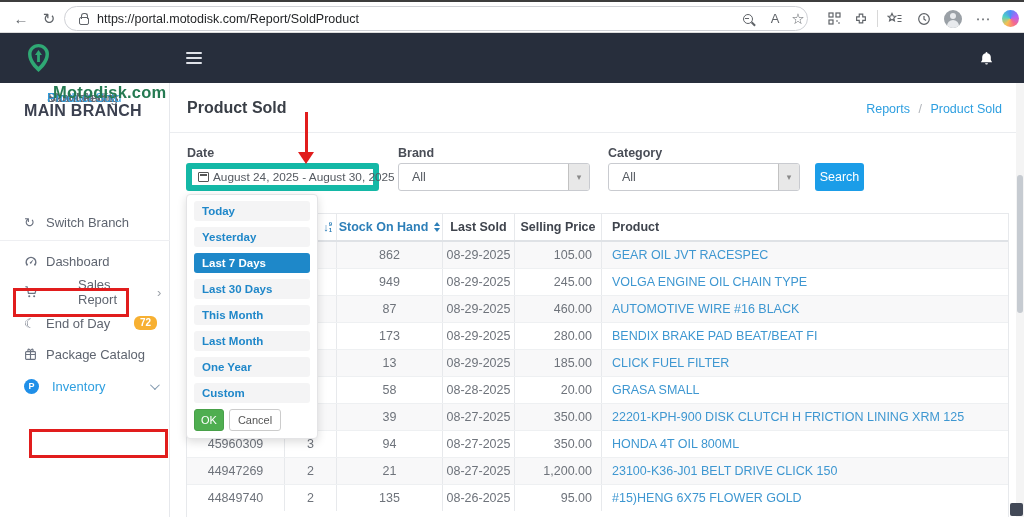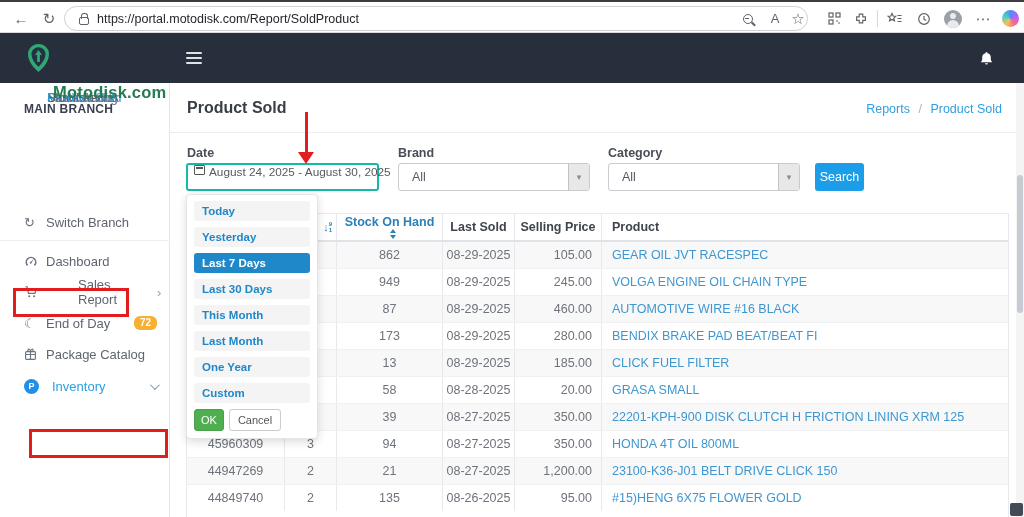--- a/index.html
+++ b/index.html
@@ -33,21 +33,21 @@
                letter-spacing:.2px;margin-top:34px; }
   #hamburger { position:absolute; left:186px; top:19px; width:16px; cursor:pointer; }
   #hamburger i { display:block; height:2px; background:#dfe2e8; margin-bottom:3px; border-radius:1px; }
 
   
   #sidebar { position:absolute; top:83px; left:0; width:170px; height:434px; background:#fff;
              border-right:1px solid #e6e8ec; z-index:3; }
   .srow { position:absolute; left:0; width:170px; height:28px; display:flex; align-items:center;
           padding-left:24px; font-size:13px; color:#5f6570; cursor:pointer; }
   .srow .ic { width:22px; color:#6b7280; font-size:13px; display:flex; align-items:center; }
-  .sec-label { position:absolute; left:24px; top:19px; font-size:12px; font-weight:bold; color:#3c4150; letter-spacing:.3px; }
+  .sec-label { position:absolute; left:24px; top:19px; font-size:16px; font-weight:bold; color:#3c4150; letter-spacing:.3px; }
   .sdivider { position:absolute; left:0; width:170px; height:1px; background:#eeeff2; }
   .badge { margin-left:auto; margin-right:13px; background:#f7b032; color:#fff; font-size:10px; font-weight:bold;
            border-radius:6px; padding:2px 6px; line-height:1; }
   .chev-r { margin-left:auto; margin-right:13px; color:#9aa0a8; font-size:13px; }
   .chev-d { margin-left:auto; margin-right:13px; width:7px; height:7px; border-right:1.6px solid #7f97ad;
             border-bottom:1.6px solid #7f97ad; transform:rotate(45deg) translateY(-2px); }
   .p-circle { width:15px; height:15px; border-radius:50%; background:#1f8fe8; color:#fff; font-size:9px;
               font-weight:bold; display:flex; align-items:center; justify-content:center; }
   .sub { padding-left:47px; }
   .sub.active { color:#2e9fe0; }
@@ -55,22 +55,22 @@
 
   
   #main-head { position:absolute; left:170px; top:83px; width:846px; height:50px; background:#fff;
                border-bottom:1px solid #ebedf0; z-index:1; }
   #page-title { position:absolute; left:17px; top:16px; font-size:16px; font-weight:bold; color:#393e46; }
   #breadcrumb { position:absolute; right:14px; top:19px; font-size:12.5px; }
   #breadcrumb .lnk { color:#2e9fe0; cursor:pointer; }
   #breadcrumb .sep { color:#b0b4ba; margin:0 5px; }
 
   .f-label { position:absolute; font-size:12.5px; font-weight:bold; color:#4a4e57; }
-  #date-input { position:absolute; left:186px; top:163px; width:193px; height:28px; border:2px solid #14b8a6;
-                border-radius:3px; background:#fff; display:flex; padding-left:6px; cursor:pointer; }
+  #date-input { position:absolute; left:186px; top:163px; width:193px; height:28px; border:6px solid #14b8a6;
+                border-radius:3px; background:#fff; display:flex; align-items:center; padding-left:6px; cursor:pointer; }
   #date-input .txt { font-size:11.8px; color:#555a61; white-space:nowrap; }
   .cal { width:11px; height:10px; border:1.3px solid #555; border-radius:1px; position:relative; margin-right:4px; flex:none; }
   .cal:before { content:""; position:absolute; top:1px; left:1px; right:1px; height:2px; background:#555; }
   .sel { position:absolute; top:163px; width:192px; height:28px; border:1px solid #c9cbd0; border-radius:3px;
          background:#fff; cursor:pointer; }
   .sel .val { position:absolute; left:13px; top:6px; font-size:12.5px; color:#555a61; }
   .sel .sbtn { position:absolute; right:0; top:0; bottom:0; width:21px; background:#e8e8e8; border-left:1px solid #c2c2c2;
                border-radius:0 2px 2px 0; display:flex; align-items:center; justify-content:center; color:#8a8a8a; font-size:9px; }
   #search-btn { position:absolute; left:815px; top:163px; width:49px; height:28px; background:#1b9de8; border:none;
                 border-radius:3px; color:#fff; font-size:12.5px; font-family:"Liberation Sans",sans-serif; cursor:pointer; }
@@ -81,21 +81,21 @@
   .th { display:flex; align-items:center; justify-content:center; font-size:12.5px; font-weight:bold; color:#3f444d;
         border-right:1px solid #e7e9ec; }
   .trow { display:flex; height:27px; border-bottom:1px solid #eef0f2; }
   #tbody > div:nth-of-type(odd) { background:#f8f8f9; }
   .td { display:flex; align-items:center; justify-content:center; font-size:12.5px; color:#6e737b;
         border-right:1px solid #e7e9ec; overflow:hidden; white-space:nowrap; }
   .c1 { width:98px; } .c2 { width:52px; } .c3 { width:106px; } .c4 { width:72px; } .c5 { width:87px; }
   .c6 { flex:1; justify-content:flex-start; padding-left:10px; border-right:none; }
   .td.c5 { justify-content:flex-end; padding-right:9px; }
   .th.c6 { justify-content:flex-start; padding-left:10px; }
-  .th.c3 { color:#2d7fb8;flex-direction:column; }
+  .th.c3 { color:#2d7fb8; }
   .th.c2 { justify-content:flex-end; padding-right:4px; }
   .prod { color:#3e97d1; cursor:pointer; }
   .sort-updown { display:inline-flex; flex-direction:column; margin-left:6px; gap:2px; }
   .sort-updown i { width:0; height:0; border-left:3.5px solid transparent; border-right:3.5px solid transparent; }
   .sort-updown .u { border-bottom:4px solid #2d7fb8; }
   .sort-updown .d { border-top:4px solid #2d7fb8; }
   .numsort { display:inline-flex; align-items:center; color:#2d7fb8; }
   .numsort .ar { font-size:11px; font-weight:bold; }
   .numsort .digits { display:flex; flex-direction:column; font-size:6px; font-weight:bold; line-height:1; }
   #row-sliver { position:absolute; left:186px; top:511px; width:823px; height:6px; background:#fff;

